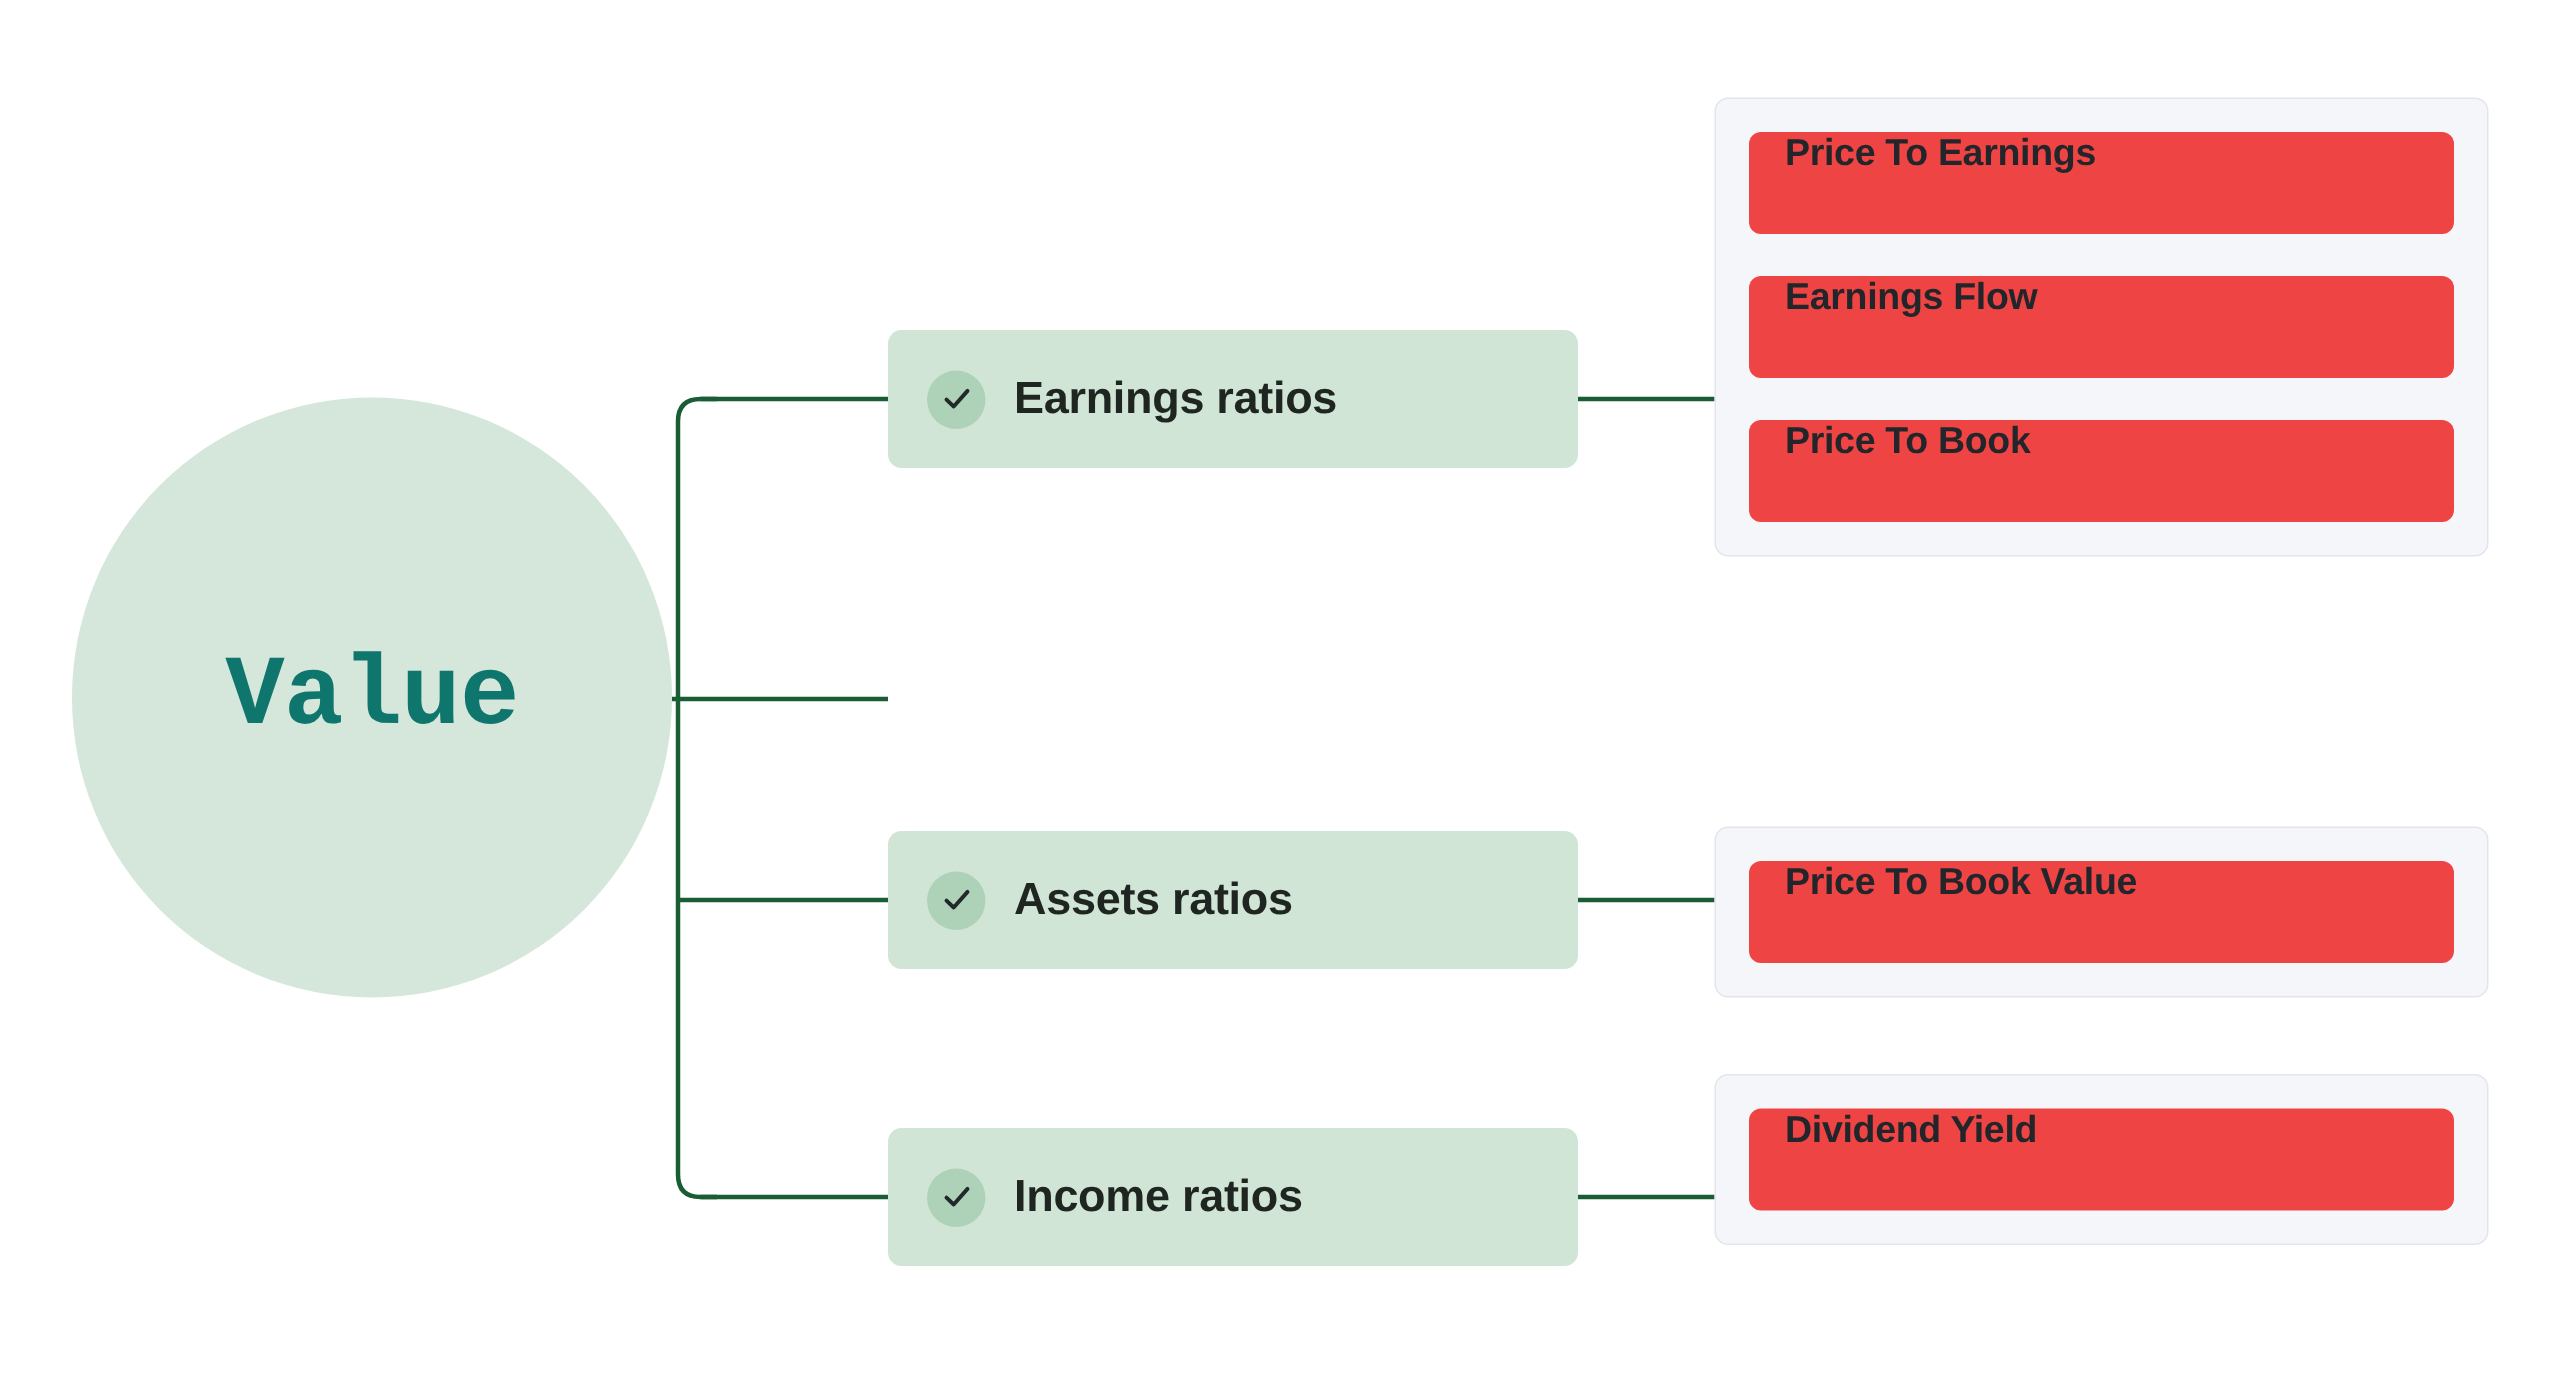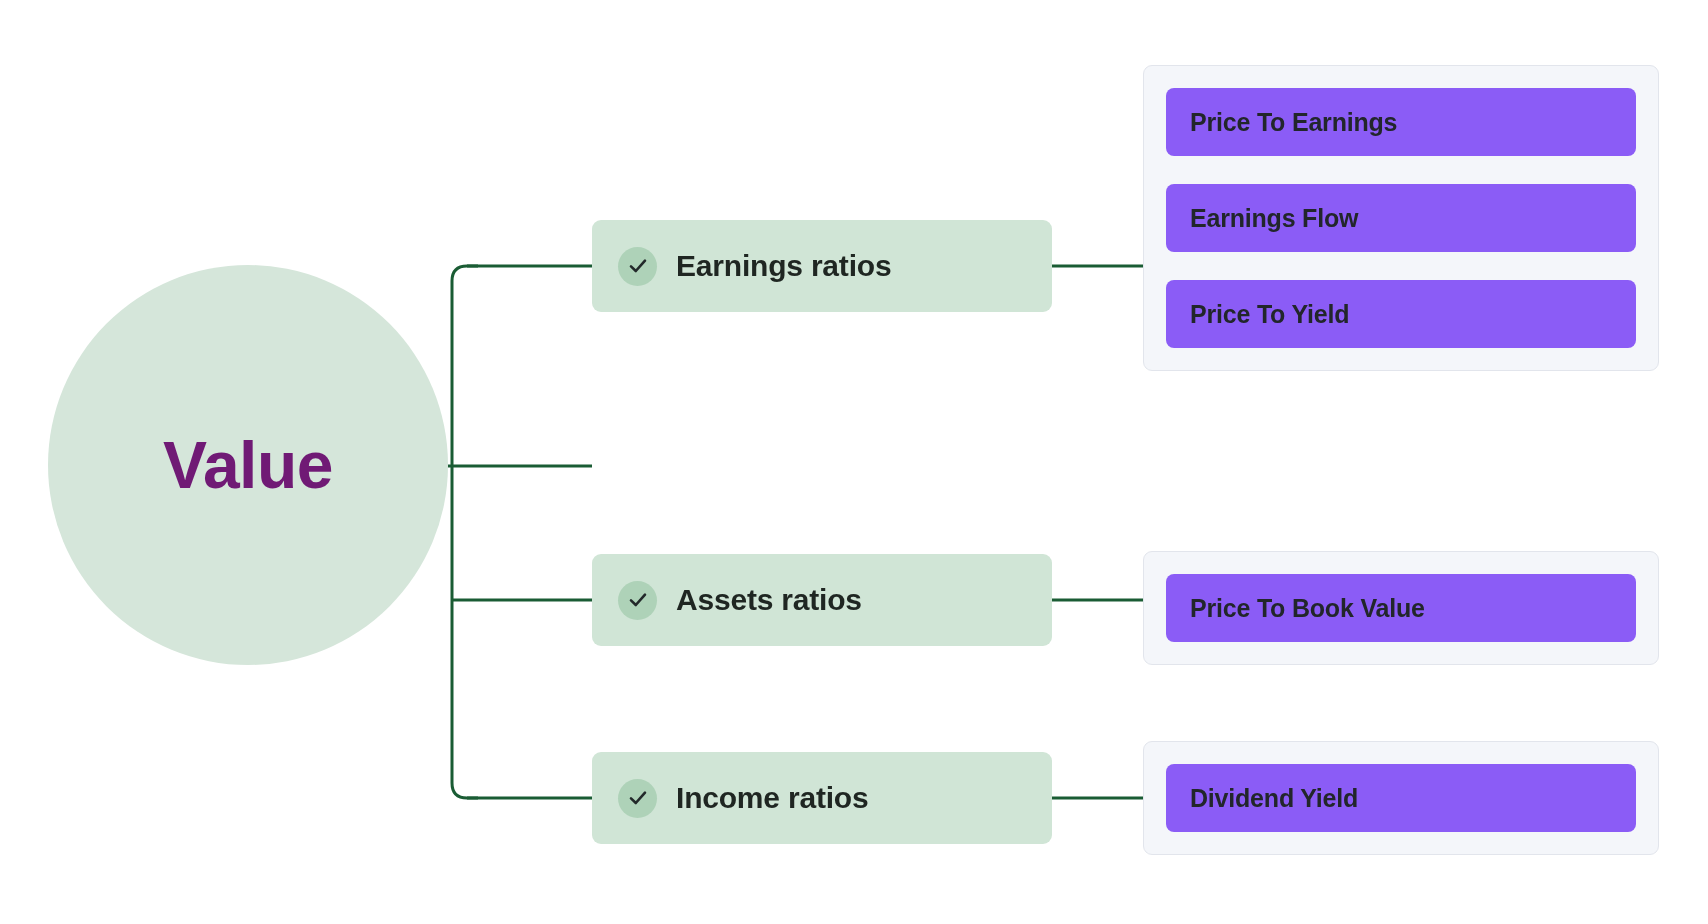--- a/index.html
+++ b/index.html
@@ -38,23 +38,24 @@
     height: 400px;
     border-radius: 50%;
     background: #d5e6da;
     display: flex;
     align-items: center;
     justify-content: center;
   }
   .root-label {
     font-size: 66px;
     font-weight: 700;
-    color: #701a75;
+    color: #0f766e;
     letter-spacing: -0.5px;
     line-height: 1;
+    font-family: Liberation Mono, monospace;
   }
 
   
   .branch-node {
     position: absolute;
     left: 592px;
     width: 460px;
     height: 92px;
     background: #d0e5d6;
     border-radius: 9px;
@@ -97,28 +98,27 @@
     border: 1px solid #e2e5ec;
     border-radius: 9px;
     box-sizing: border-box;
     padding: 22px 22px;
     display: flex;
     flex-direction: column;
     gap: 28px;
   }
   .leaf-panel.p0 { top: 65px; }
   .leaf-panel.p1 { top: 541px; margin-top: 10px; }
-  .leaf-panel.p2 { top: 741px; }
+  .leaf-panel.p2 { top: 716px; }
 
   .leaf-card {
-    background: #8b5cf6;
+    background: #ef4444;
     border-radius: 8px;
     height: 68px;
     display: flex;
-    align-items: center;
     padding-left: 24px;
     box-sizing: border-box;
   }
   .leaf-label {
     font-size: 25px;
     font-weight: 700;
     color: #22262b;
     letter-spacing: -0.2px;
     white-space: nowrap;
   }
@@ -177,21 +177,21 @@
   </div>
 
   <div class="leaf-panel p0">
     <div class="leaf-card">
       <span class="leaf-label">Price To Earnings</span>
     </div>
     <div class="leaf-card">
       <span class="leaf-label">Earnings Flow</span>
     </div>
     <div class="leaf-card">
-      <span class="leaf-label">Price To Yield</span>
+      <span class="leaf-label">Price To Book</span>
     </div>
   </div>
 
   <div class="leaf-panel p1">
     <div class="leaf-card">
       <span class="leaf-label">Price To Book Value</span>
     </div>
   </div>
 
   <div class="leaf-panel p2">

